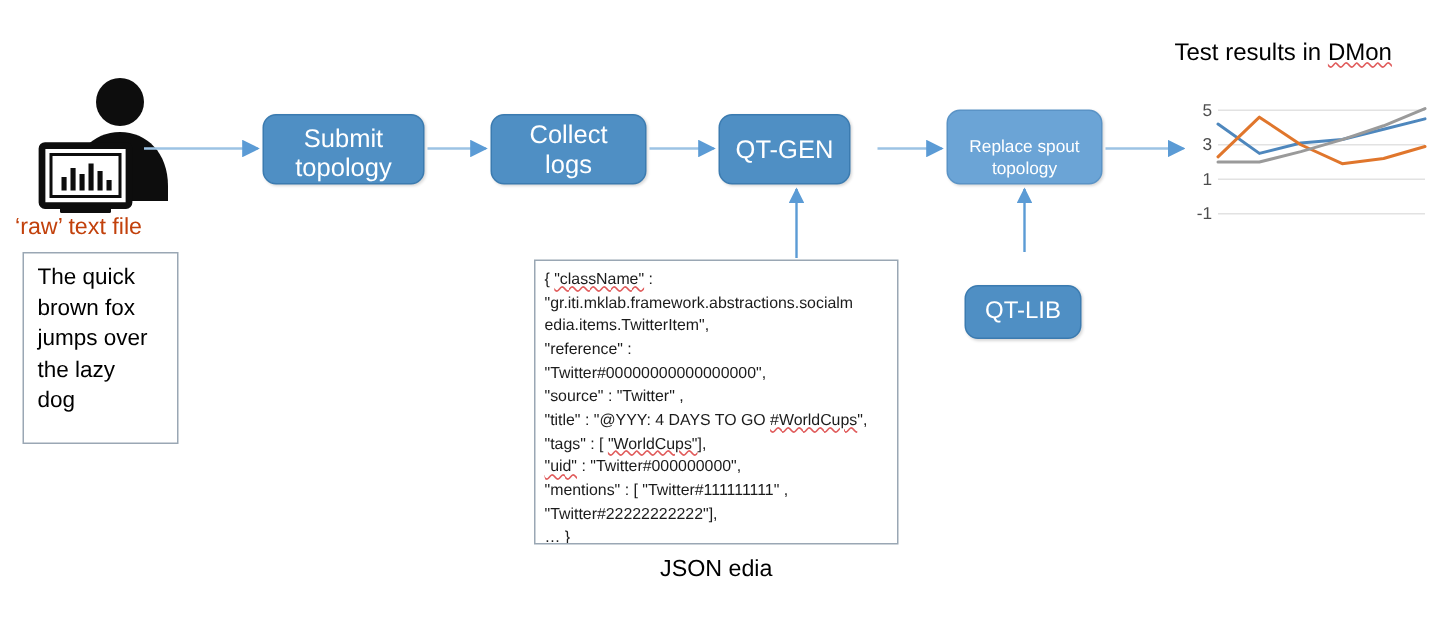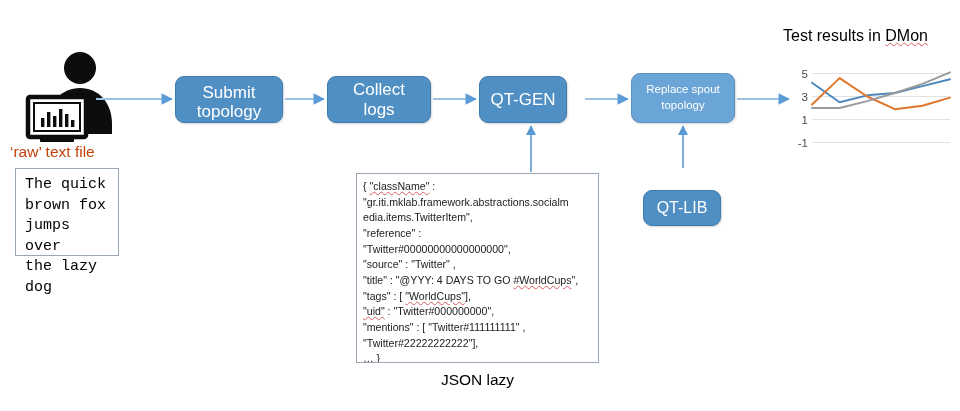--- a/index.html
+++ b/index.html
@@ -34,47 +34,47 @@
     align-items: center;
     justify-content: center;
     text-align: center;
     line-height: 1.15;
     box-sizing: border-box;
     box-shadow: 1px 1px 2px rgba(0,0,0,0.16);
   }
   .flowbox.light {
     background: #6ba4d6;
     border-color: #5a93c6;
+    align-items: flex-end;
   }
   .flowbox span { display: block; width: 100%; }
 
   #box-submit   { left: 175px; top: 76px;  width: 108px; height: 47px; font-size: 17px; align-items: flex-end; }
   #box-collect  { left: 327px; top: 76px;  width: 104px; height: 47px; font-size: 17px; }
   #box-qtgen    { left: 479px; top: 76px;  width: 88px; height: 47px; font-size: 17px; }
   #box-replace  { left: 631px; top: 73px;  width: 104px; height: 50px; font-size: 11.5px; line-height: 1.35; }
   #box-qtlib    { left: 643px; top: 170px; width: 78px;  height: 36px; font-size: 16px; margin-top: 20px; }
 
   
   #raw-label {
     left: 10px; top: 143px;
     font-size: 15.5px;
     color: #c2410c;
     white-space: nowrap;
   }
   #raw-box {
     left: 15px; top: 168px;
-    width: 104px; height: 88px;
+    width: 104px; height: 128px;
     border: 1px solid #9aa7b4;
     background: #ffffff;
     box-sizing: border-box;
     padding: 6px 7px 0 9px;
     font-size: 15px;
     line-height: 1.37;
     color: #000;
-    font-family: Liberation Mono, monospace;
   }
 
   
   #json-box {
     left: 356px; top: 173px;
     width: 243px; height: 190px;
     border: 1px solid #9aa7b4;
     background: #ffffff;
     box-sizing: border-box;
     padding: 5px 4px 0 6px;
@@ -217,21 +217,21 @@
     <div class="jline">"Twitter#00000000000000000",</div>
     <div class="jline">"source" : "Twitter" ,</div>
     <div class="jline">"title" : "@YYY: 4 DAYS TO GO <span class="sq">#WorldCups</span>",</div>
     <div class="jline">"tags" : [ <span class="sq">"WorldCups"</span>],</div>
     <div class="jline"><span class="sq">"uid"</span> : "Twitter#000000000",</div>
     <div class="jline">"mentions" : [ "Twitter#111111111" ,</div>
     <div class="jline">"Twitter#22222222222"],</div>
     <div class="jline">… }</div>
   </div>
 
-  <div id="json-caption" class="abs">JSON lazy</div>
+  <div id="json-caption" class="abs">JSON edia</div>
 
   <div id="chart-title" class="abs">
     Test results in <span class="sq2">DMon</span>
   </div>
 
   <div id="chart" class="abs">
     <svg id="chart-svg" width="172" height="100" viewBox="0 0 172 100">
         <line x1="28" x2="166" y1="15.5" y2="15.5" stroke="#e2e2e2" stroke-width="1.1"></line>
         <line x1="28" x2="166" y1="38.5" y2="38.5" stroke="#e2e2e2" stroke-width="1.1"></line>
         <line x1="28" x2="166" y1="61.5" y2="61.5" stroke="#e2e2e2" stroke-width="1.1"></line>

